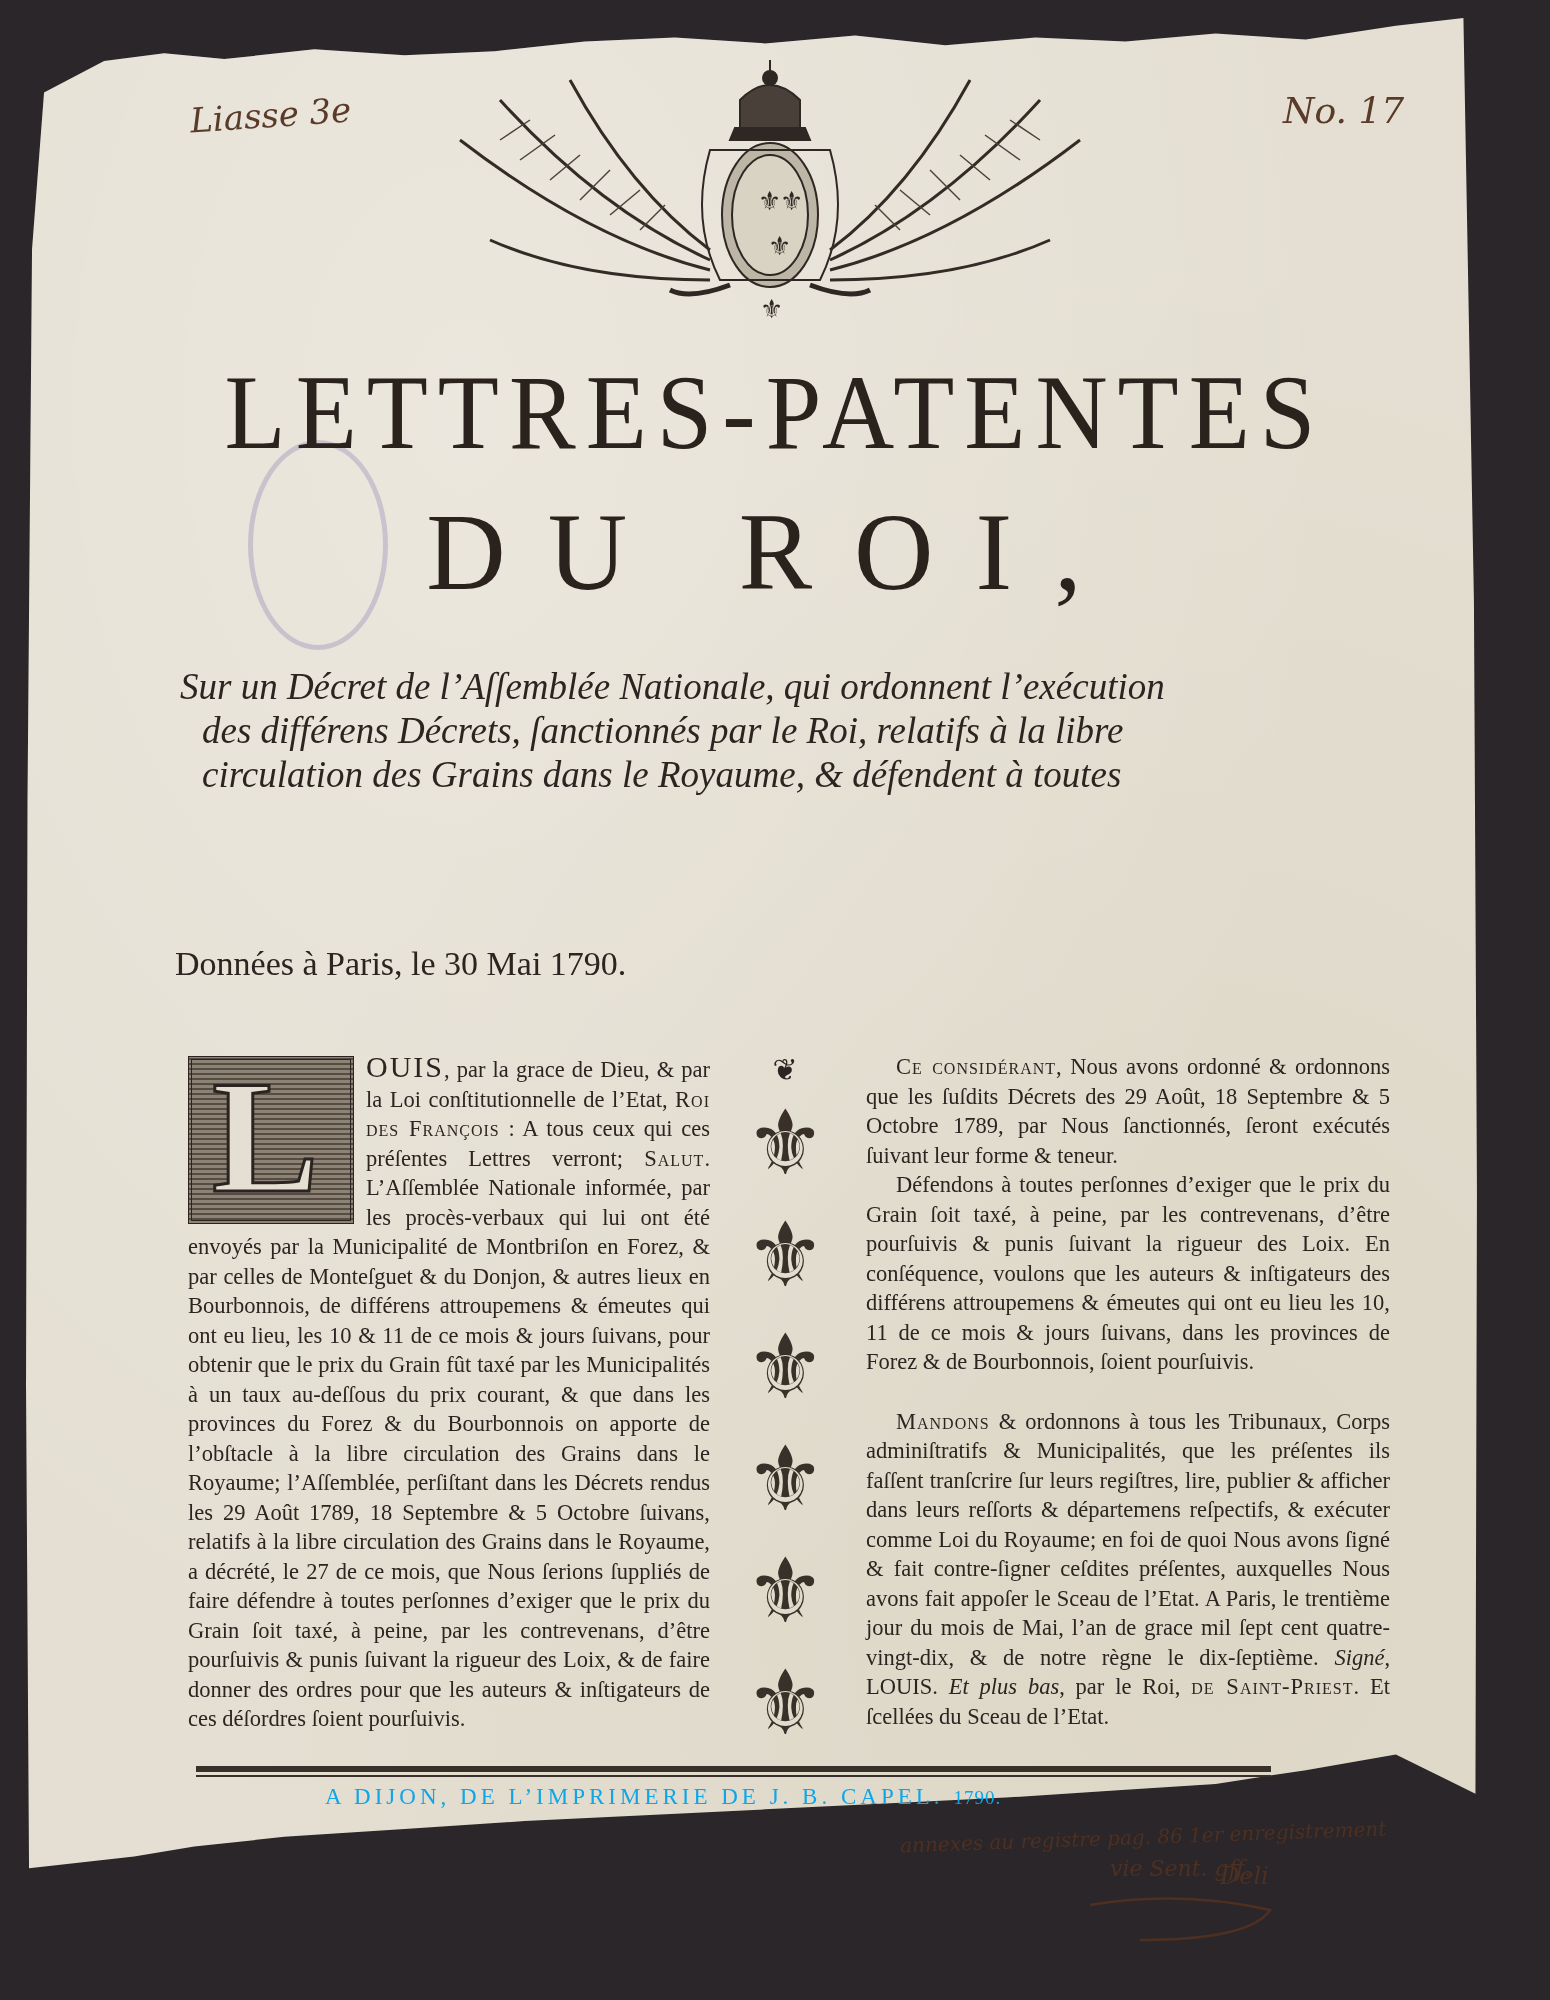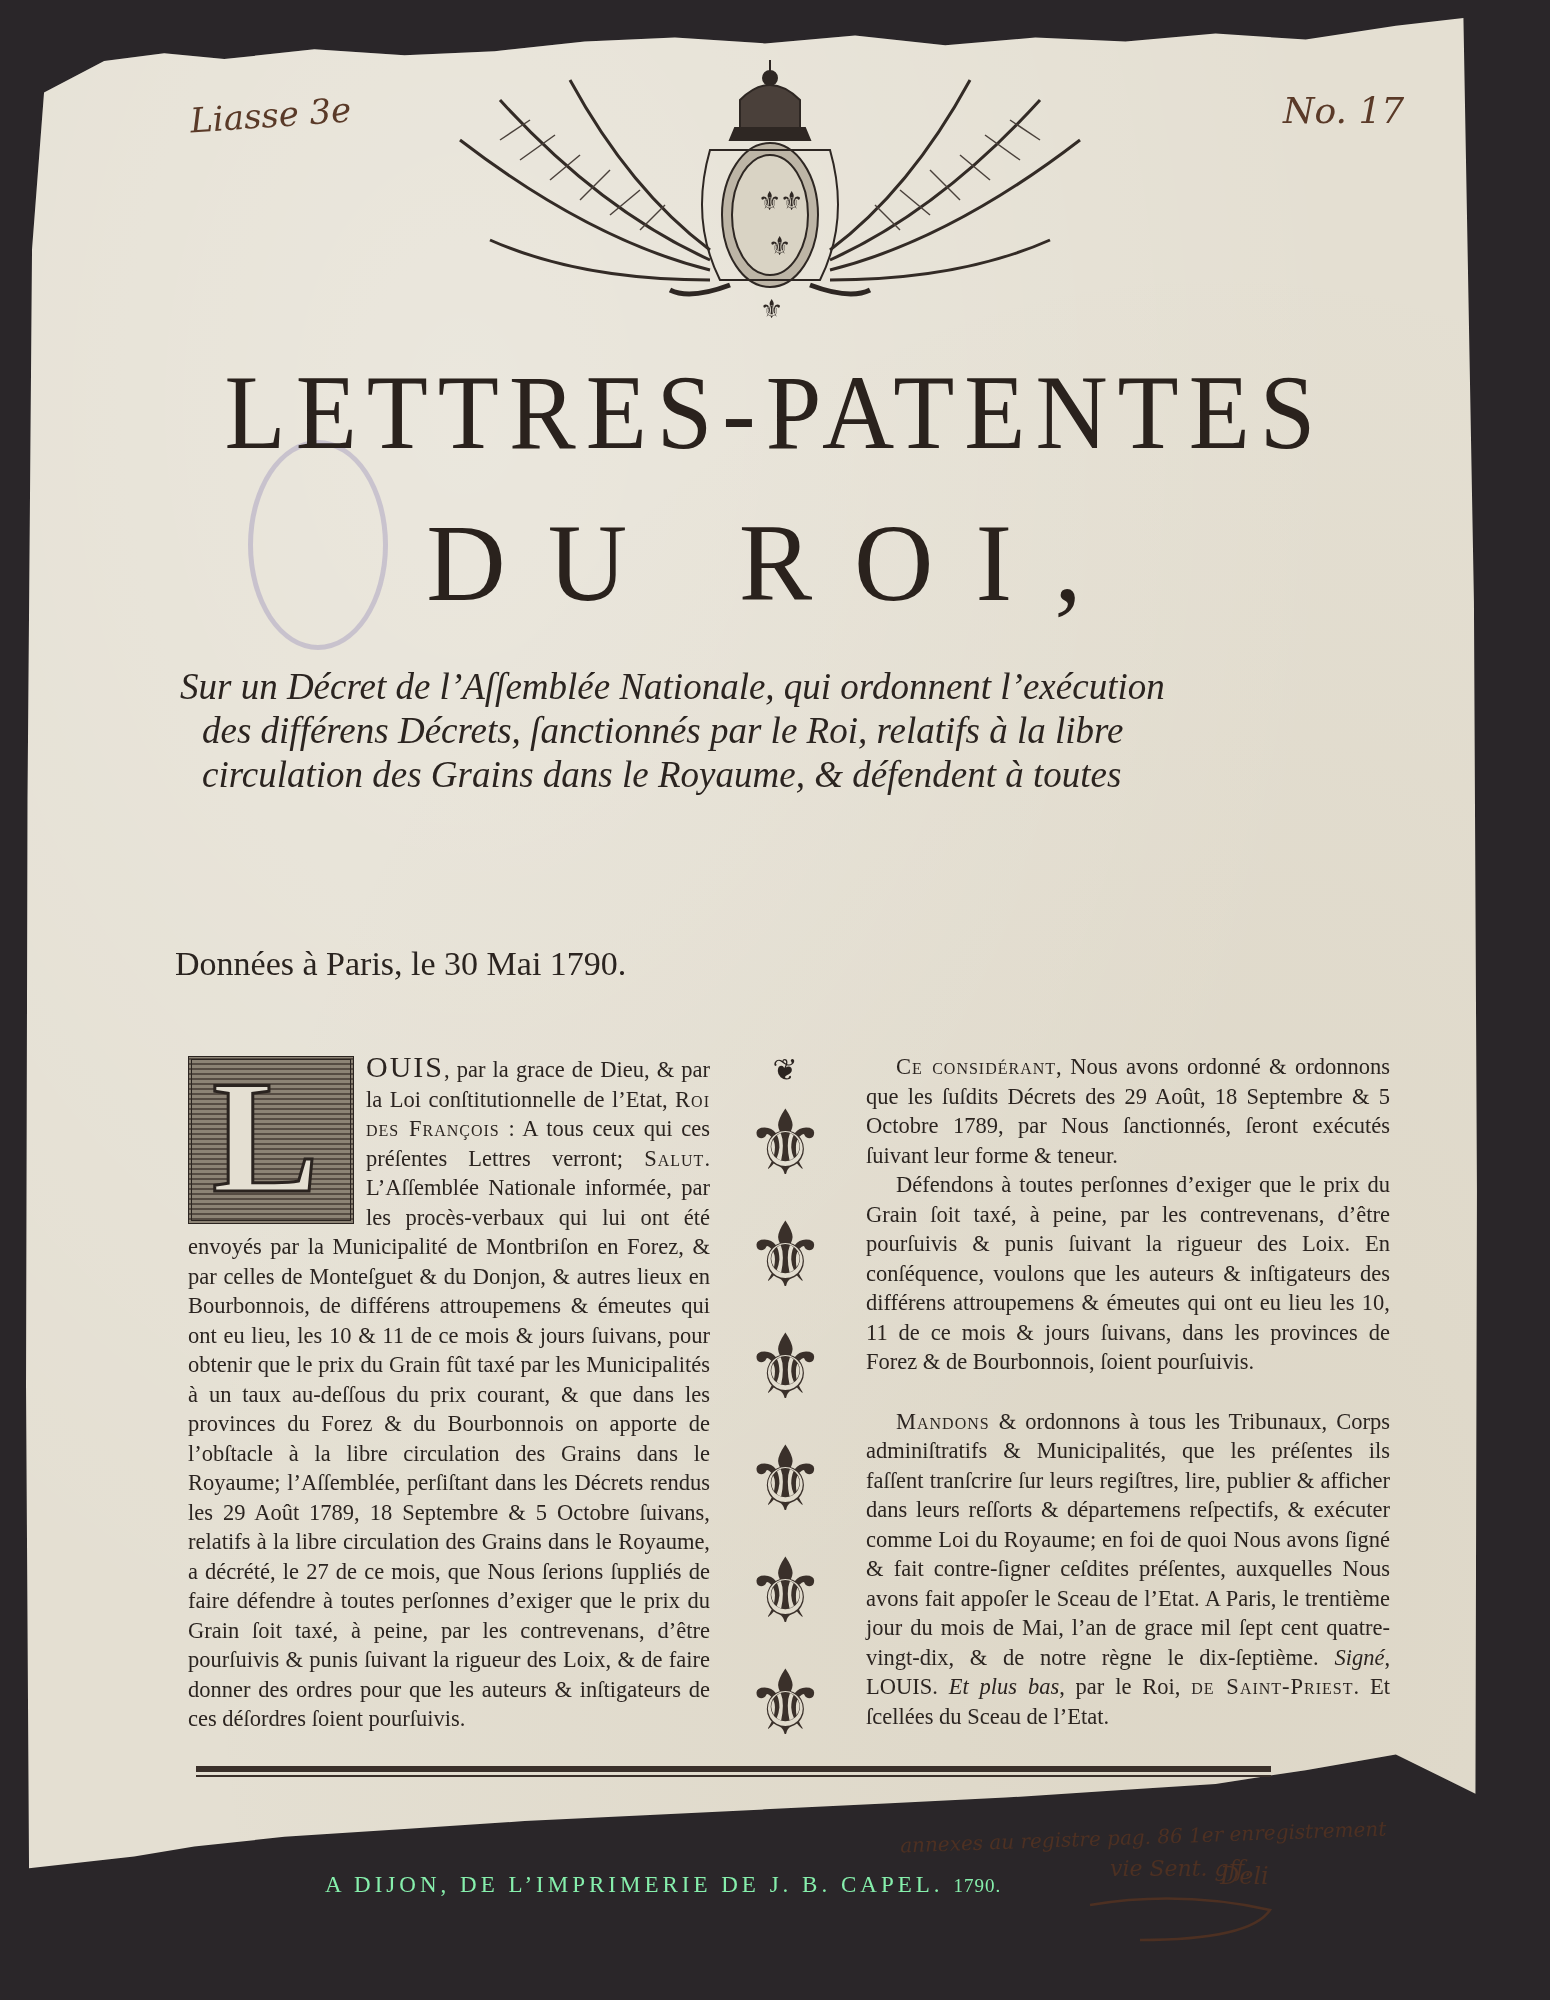--- a/index.html
+++ b/index.html
@@ -31,21 +31,21 @@
   .handnote { position:absolute; font-family:"DejaVu Serif", serif; font-style:italic; color:#5a3a28; }
   .hn-left { left:190px; top:95px; font-size:34px; transform:rotate(-4deg); }
   .hn-right { left:1283px; top:90px; font-size:36px; }
   .emblem { position:absolute; left:440px; top:40px; width:660px; height:280px; }
   .title1 {
     position:absolute; left:175px; top:355px; width:1200px; text-align:center;
     font-size:100px; letter-spacing:10px; font-weight:400; color:#2a221d;
     transform:scaleY(1.05);
   }
   .title2 {
-    position:absolute; left:175px; top:500px; width:1200px; text-align:center;
+    position:absolute; left:175px; top:489px; width:1200px; text-align:center;
     font-size:110px; letter-spacing:42px; color:#2a221d;
   }
   .subtitle {
     position:absolute; left:180px; top:665px; width:1200px;
     font-style:italic; font-size:37px; line-height:44px; text-align:justify;
     text-align-last:left;
   }
   .subtitle span { display:block; }
   .subtitle .indent { padding-left:22px; }
   .given {
@@ -71,21 +71,21 @@
   }
   .fleurs .orn { display:block; text-align:center; font-size:30px; height:36px; color:#2b2420; }
   .fleurs .fl { display:block; text-align:center; font-size:90px; line-height:112px; height:112px; color:#3a302a; }
   .rule {
     position:absolute; left:196px; top:1766px; width:1075px; height:6px; background:#3a302a;
   }
   .rule2 {
     position:absolute; left:196px; top:1775px; width:1075px; height:2px; background:#3a302a;
   }
   .imprint {
-    position:absolute; left:325px; top:1872px; font-size:23px; letter-spacing:4px; color:#86efac;text-align:right;
+    position:absolute; left:325px; top:1784px; font-size:23px; letter-spacing:4px; color:#0ea5e9;text-align:right;
   }
   .imprint .yr { letter-spacing:1px; font-size:19px; margin-left:10px; }
   .hand-bottom {
     position:absolute; font-family:"DejaVu Serif", serif; font-style:italic; color:#4d3022; font-size:20px;
   }
   .hb1 { left:900px; top:1825px; transform:rotate(-2deg); }
   .hb2 { left:1220px; top:1862px; font-size:24px;text-align:center; }
   .hb3 { left:1110px; top:1856px; font-size:22px; }
   .flourish { position:absolute; left:1080px; top:1885px; width:200px; height:60px; }
 </style>

